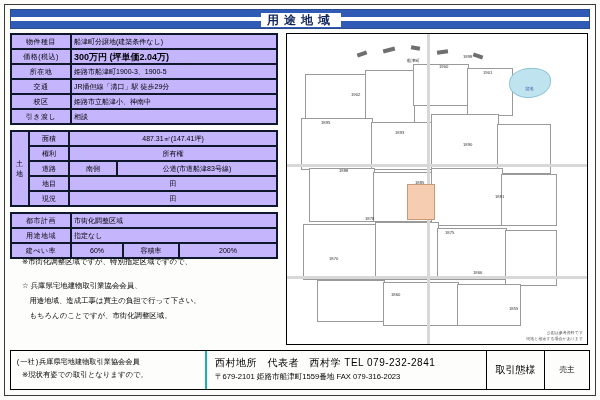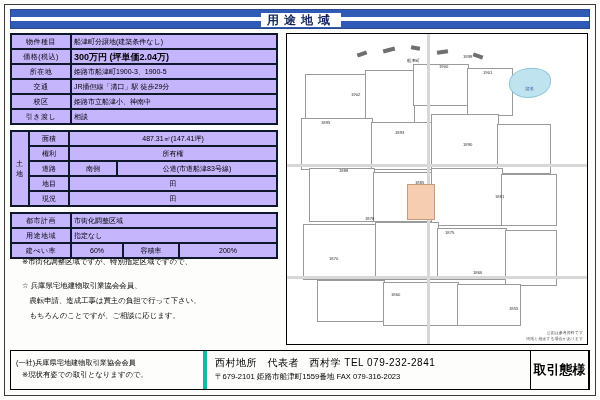--- a/index.html
+++ b/index.html
@@ -96,32 +96,32 @@
     position:absolute;right:4px;bottom:2px;font-size:4px;color:#555;text-align:right;line-height:6px;
   }
 
   
   .footer{
     position:absolute;left:10px;top:350px;width:580px;height:40px;
     border:1px solid #000;box-sizing:border-box;
     display:flex;
   }
   .f-col1{
-    width:196px;border-right:4px solid #14b8a6;box-sizing:border-box;
-    padding:5px 4px 0 5px;font-size:7.2px;line-height:13px;
+    width:196px;border-right:2px solid #14b8a6;box-sizing:border-box;
+    padding:5px 4px 0 5px;font-size:7.2px;line-height:13px;font-family:Liberation Mono, monospace;
   }
   .f-col2{
     flex:1;border-right:1px solid #000;box-sizing:border-box;
     padding:5px 4px 0 8px;font-size:8px;line-height:14px;
   }
   .f-col2 .l1{font-size:10px;letter-spacing:0.5px;}
   .f-col2 .l2{font-size:7.6px;}
   .f-col3{
     width:58px;border-right:1px solid #000;box-sizing:border-box;
-    display:flex;align-items:center;justify-content:center;font-size:13px;font-weight:bold;
+    display:flex;align-items:center;justify-content:center;font-size:10px;
   }
   .f-col4{
     width:44px;box-sizing:border-box;
     display:flex;align-items:center;justify-content:center;font-size:7.5px;
   }
 </style>
 </head>
 <body>
 
 <div class="page">
@@ -205,22 +205,22 @@
         <td class="ctr" style="width:50px;">容積率</td>
         <td class="ctr">200%</td>
       </tr>
     </tbody>
       </table>
 
     <div class="notes">
       <p>※市街化調整区域ですが、特別指定区域ですので、</p>
       <div class="note-gap"></div>
       <p>☆ 兵庫県宅地建物取引業協会会員、</p>
-      <p>　農転申請、造成工事は買主の負担で行って下さい。</p>
-      <p>　もちろんのことですが、ご相談に応じます。</p>
+      <p>　用途地域、造成工事は買主の負担で行って下さい。</p>
+      <p>　もちろんのことですが、市街化調整区域。</p>
     </div>
 
     <div class="bottom-note">※現状有姿での取引となりますので。</div>
   </div>
 
   <div class="map-wrap">
     <div class="map-inner">
 
       <div class="parcel" style="left:18px;top:40px;width:60px;height:44px;"></div>
       <div class="parcel" style="left:78px;top:36px;width:48px;height:52px;"></div>
@@ -284,14 +284,15 @@
 
   <div class="footer">
     <div class="f-col1">
       <div>(一社)兵庫県宅地建物取引業協会会員</div>
     </div>
     <div class="f-col2">
       <div class="l1">西村地所　代表者　西村学 TEL 079-232-2841</div>
       <div class="l2">〒679-2101 姫路市船津町1559番地 FAX 079-316-2023</div>
     </div>
     <div class="f-col3">取引態様</div>
+    <div class="f-col4">売主</div>
   </div>
 </div>
 
 </body></html>

